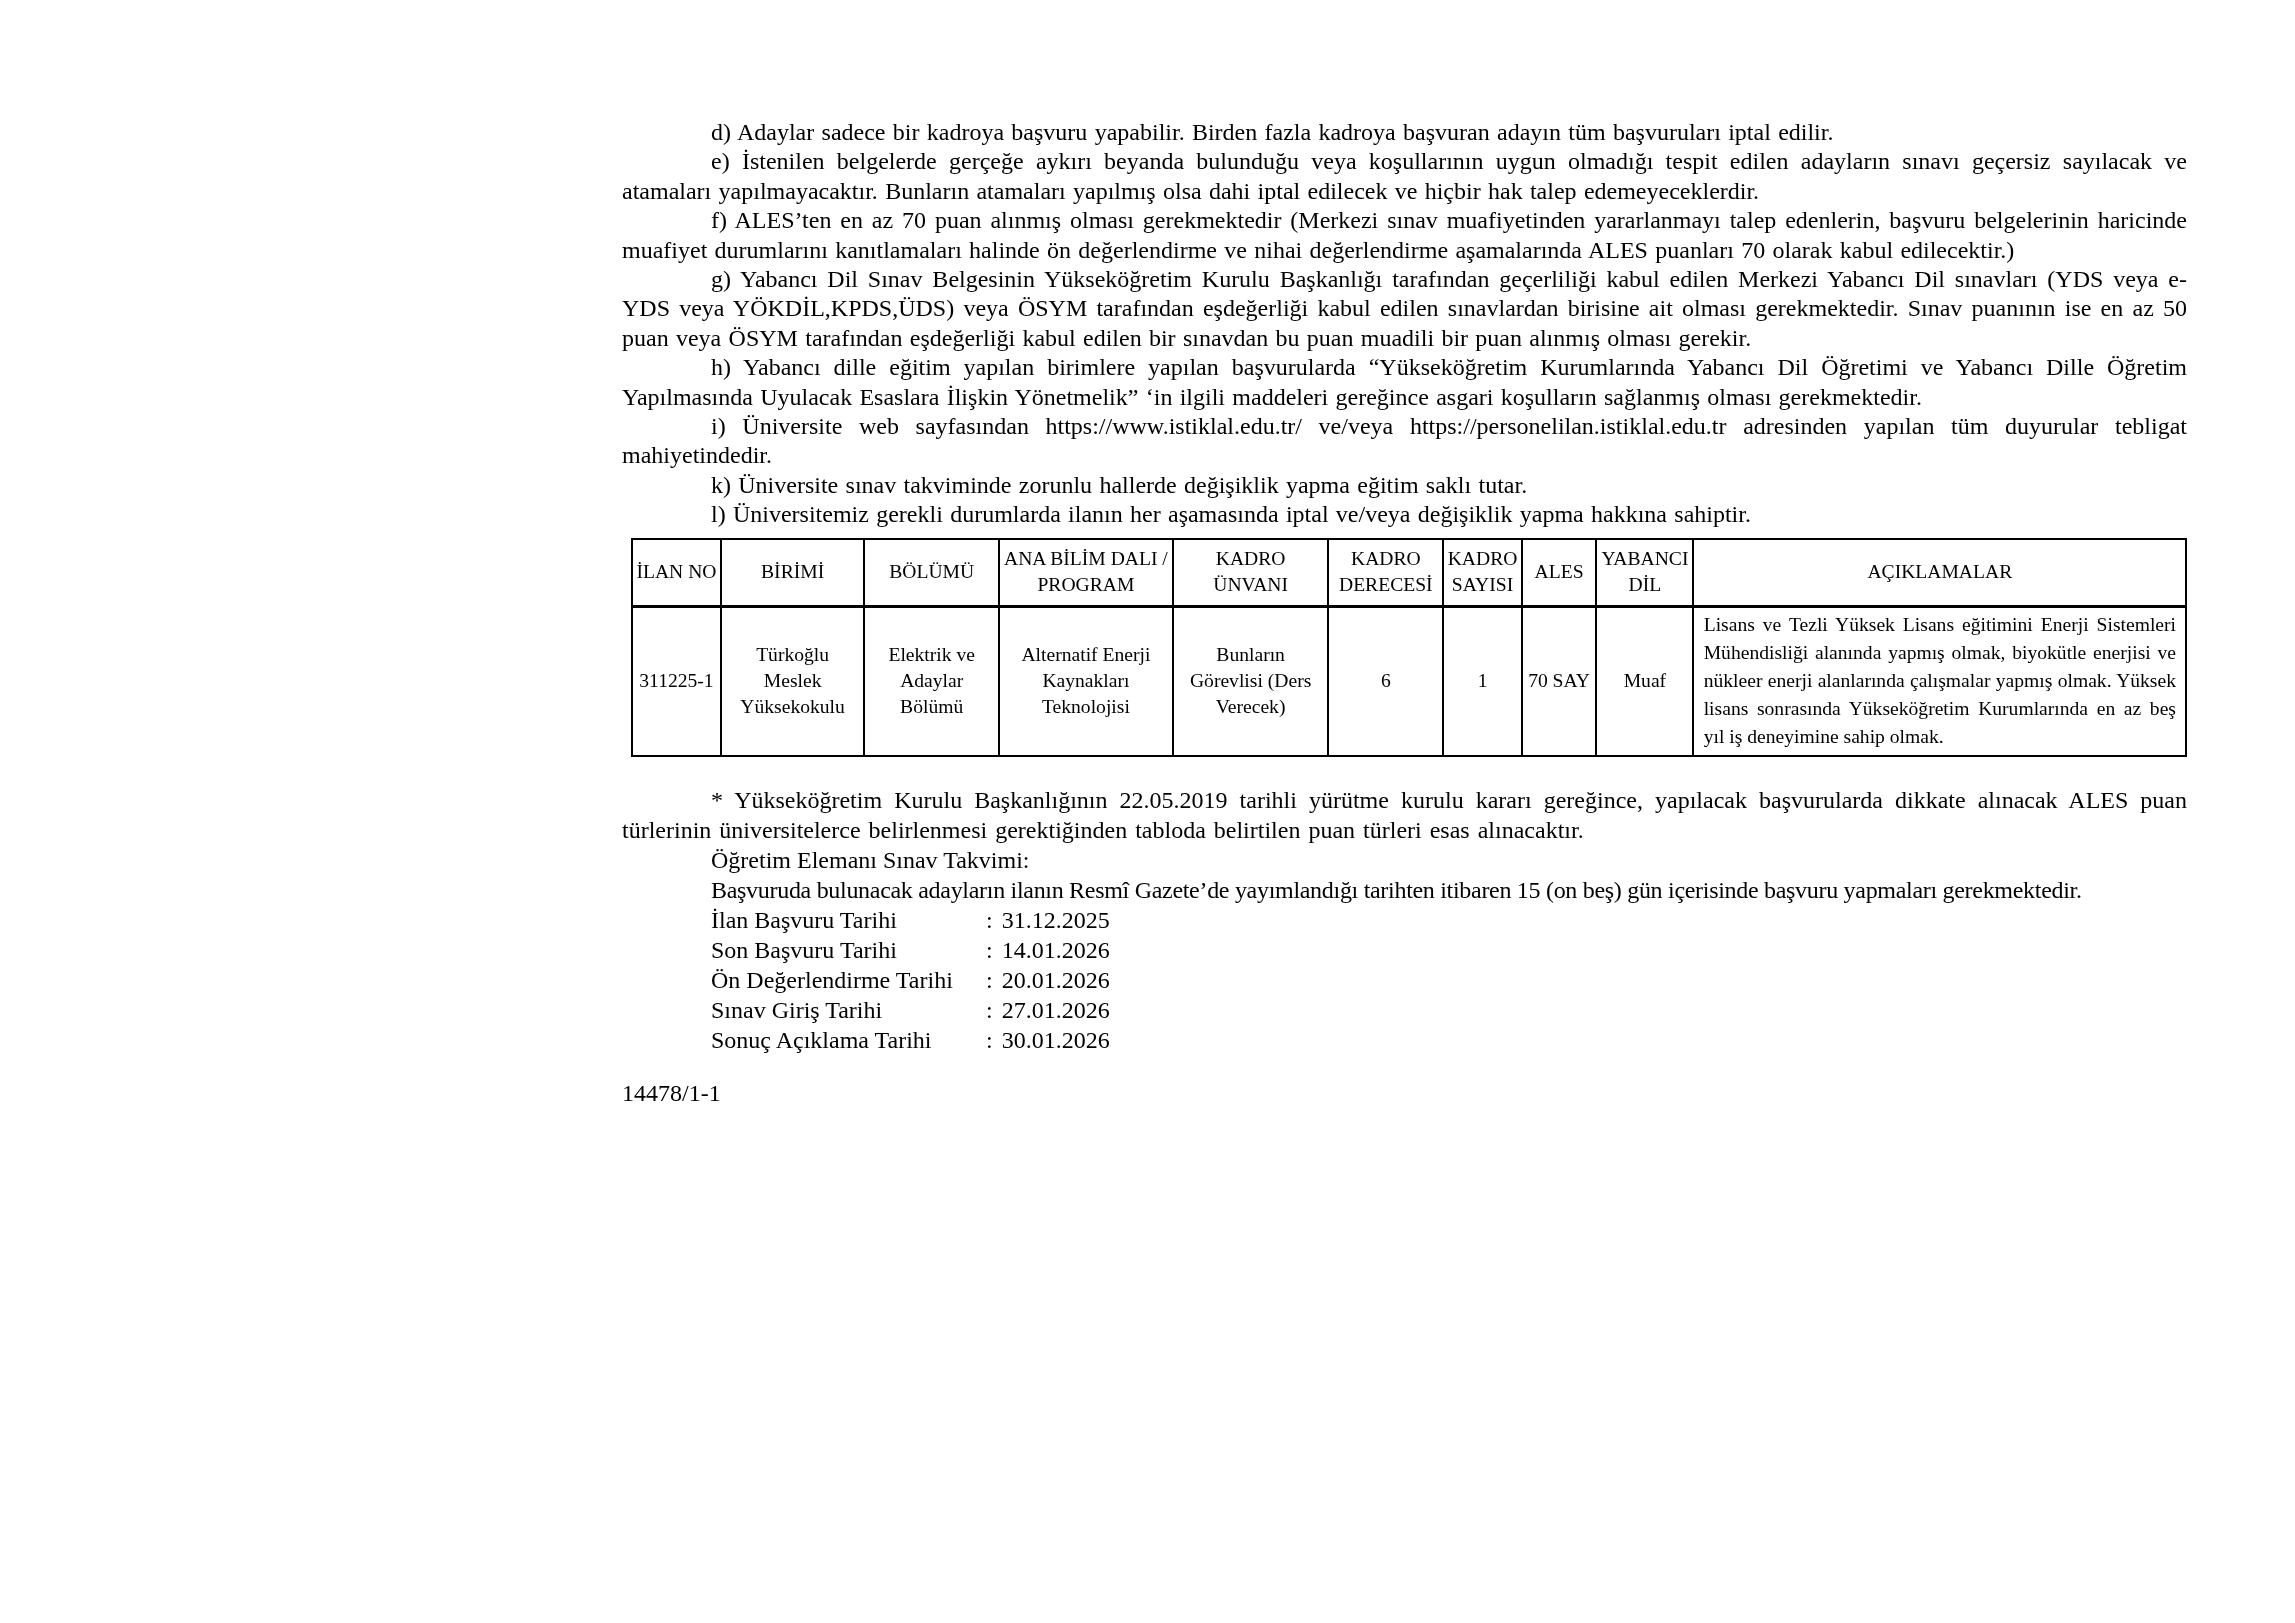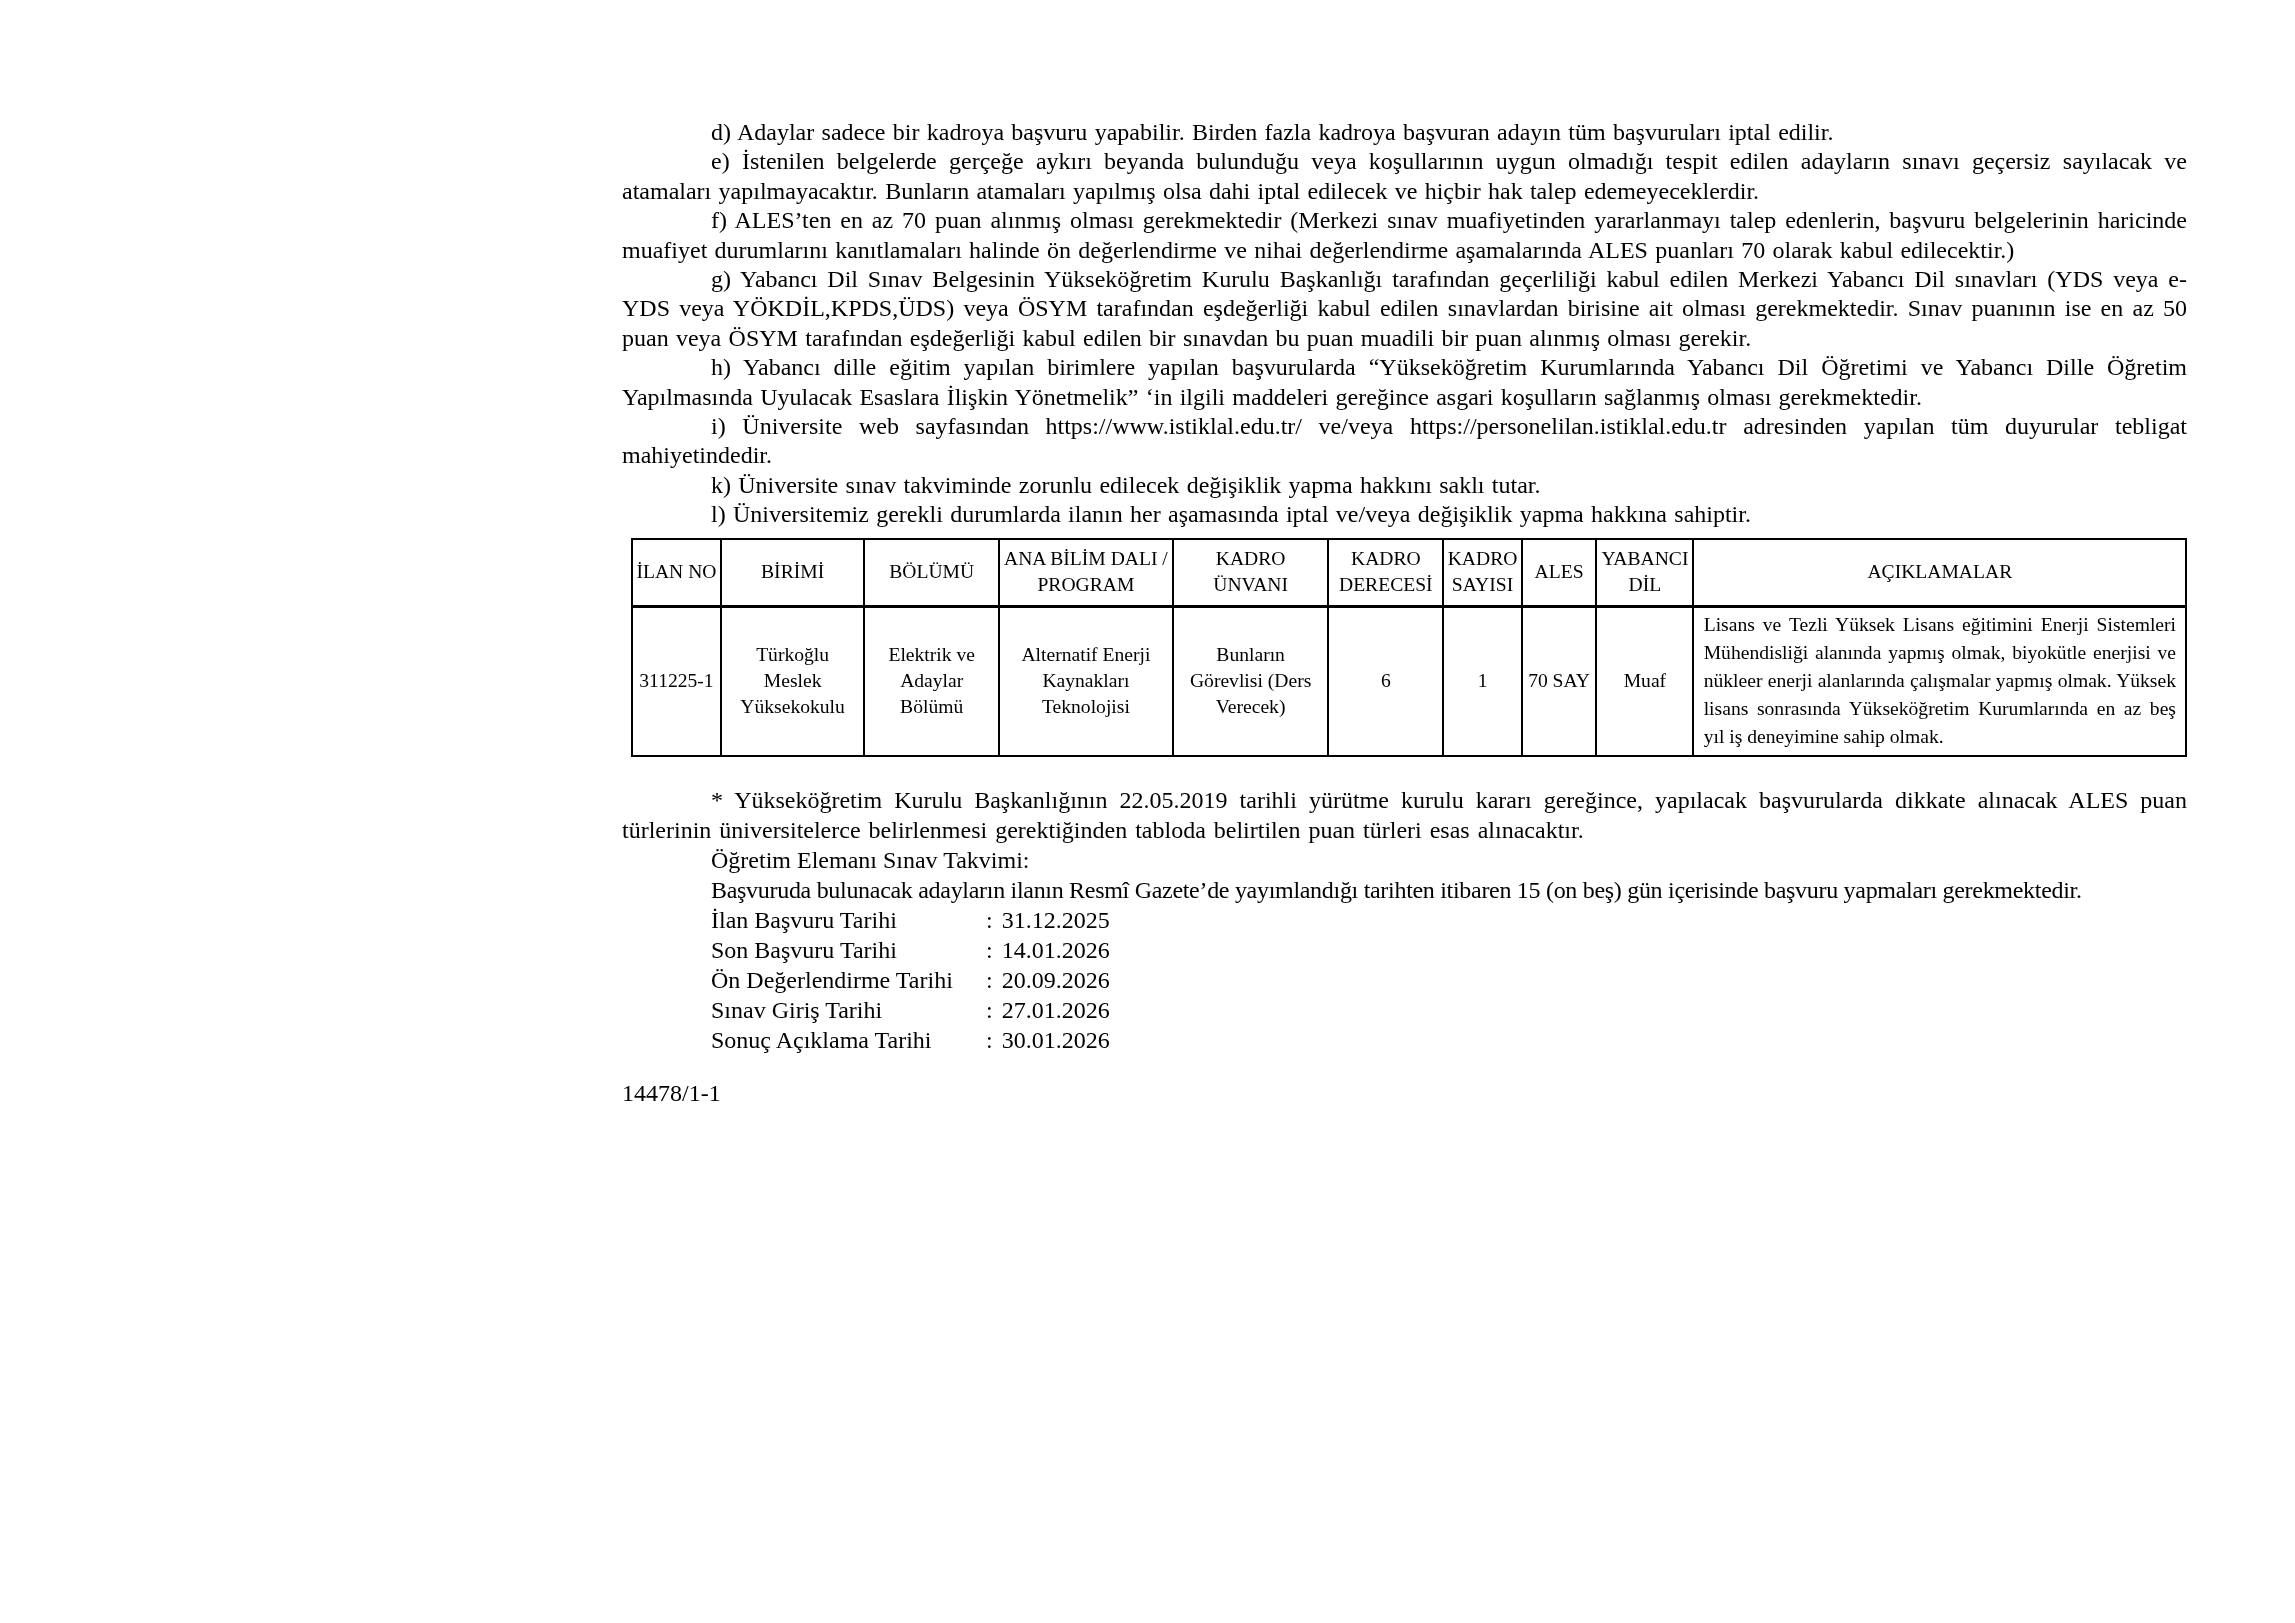--- a/index.html
+++ b/index.html
@@ -121,21 +121,21 @@
 <div class="page">
   <div class="content">
 
     <div id="notes-section">
         <p class="note">d) Adaylar sadece bir kadroya başvuru yapabilir. Birden fazla kadroya başvuran adayın tüm başvuruları iptal edilir.</p>
         <p class="note">e) İstenilen belgelerde gerçeğe aykırı beyanda bulunduğu veya koşullarının uygun olmadığı tespit edilen adayların sınavı geçersiz sayılacak ve atamaları yapılmayacaktır. Bunların atamaları yapılmış olsa dahi iptal edilecek ve hiçbir hak talep edemeyeceklerdir.</p>
         <p class="note">f) ALES’ten en az 70 puan alınmış olması gerekmektedir (Merkezi sınav muafiyetinden yararlanmayı talep edenlerin, başvuru belgelerinin haricinde muafiyet durumlarını kanıtlamaları halinde ön değerlendirme ve nihai değerlendirme aşamalarında ALES puanları 70 olarak kabul edilecektir.)</p>
         <p class="note">g) Yabancı Dil Sınav Belgesinin Yükseköğretim Kurulu Başkanlığı tarafından geçerliliği kabul edilen Merkezi Yabancı Dil sınavları (YDS veya e- YDS veya YÖKDİL,KPDS,ÜDS) veya ÖSYM tarafından eşdeğerliği kabul edilen sınavlardan birisine ait olması gerekmektedir. Sınav puanının ise en az 50 puan veya ÖSYM tarafından eşdeğerliği kabul edilen bir sınavdan bu puan muadili bir puan alınmış olması gerekir.</p>
         <p class="note">h) Yabancı dille eğitim yapılan birimlere yapılan başvurularda “Yükseköğretim Kurumlarında Yabancı Dil Öğretimi ve Yabancı Dille Öğretim Yapılmasında Uyulacak Esaslara İlişkin Yönetmelik” ‘in ilgili maddeleri gereğince asgari koşulların sağlanmış olması gerekmektedir.</p>
         <p class="note">i) Üniversite web sayfasından https://www.istiklal.edu.tr/ ve/veya https://personelilan.istiklal.edu.tr adresinden yapılan tüm duyurular tebligat mahiyetindedir.</p>
-        <p class="note">k) Üniversite sınav takviminde zorunlu edilecek değişiklik yapma hakkını saklı tutar.</p>
+        <p class="note">k) Üniversite sınav takviminde zorunlu hallerde değişiklik yapma eğitim saklı tutar.</p>
         <p class="note">l) Üniversitemiz gerekli durumlarda ilanın her aşamasında iptal ve/veya değişiklik yapma hakkına sahiptir.</p>
       </div>
 
     <div class="table-wrap">
       <table class="positions">
         <colgroup>
           <col class="c0">
             <col class="c1">
             <col class="c2">
             <col class="c3">
@@ -189,21 +189,21 @@
           <span class="sched-value">31.12.2025</span>
         </div>
         <div class="sched-item">
           <span class="sched-label">Son Başvuru Tarihi</span>
           <span class="sched-colon">:</span>
           <span class="sched-value">14.01.2026</span>
         </div>
         <div class="sched-item">
           <span class="sched-label">Ön Değerlendirme Tarihi</span>
           <span class="sched-colon">:</span>
-          <span class="sched-value">20.09.2026</span>
+          <span class="sched-value">20.01.2026</span>
         </div>
         <div class="sched-item">
           <span class="sched-label">Sınav Giriş Tarihi</span>
           <span class="sched-colon">:</span>
           <span class="sched-value">27.01.2026</span>
         </div>
         <div class="sched-item">
           <span class="sched-label">Sonuç Açıklama Tarihi</span>
           <span class="sched-colon">:</span>
           <span class="sched-value">30.01.2026</span>

